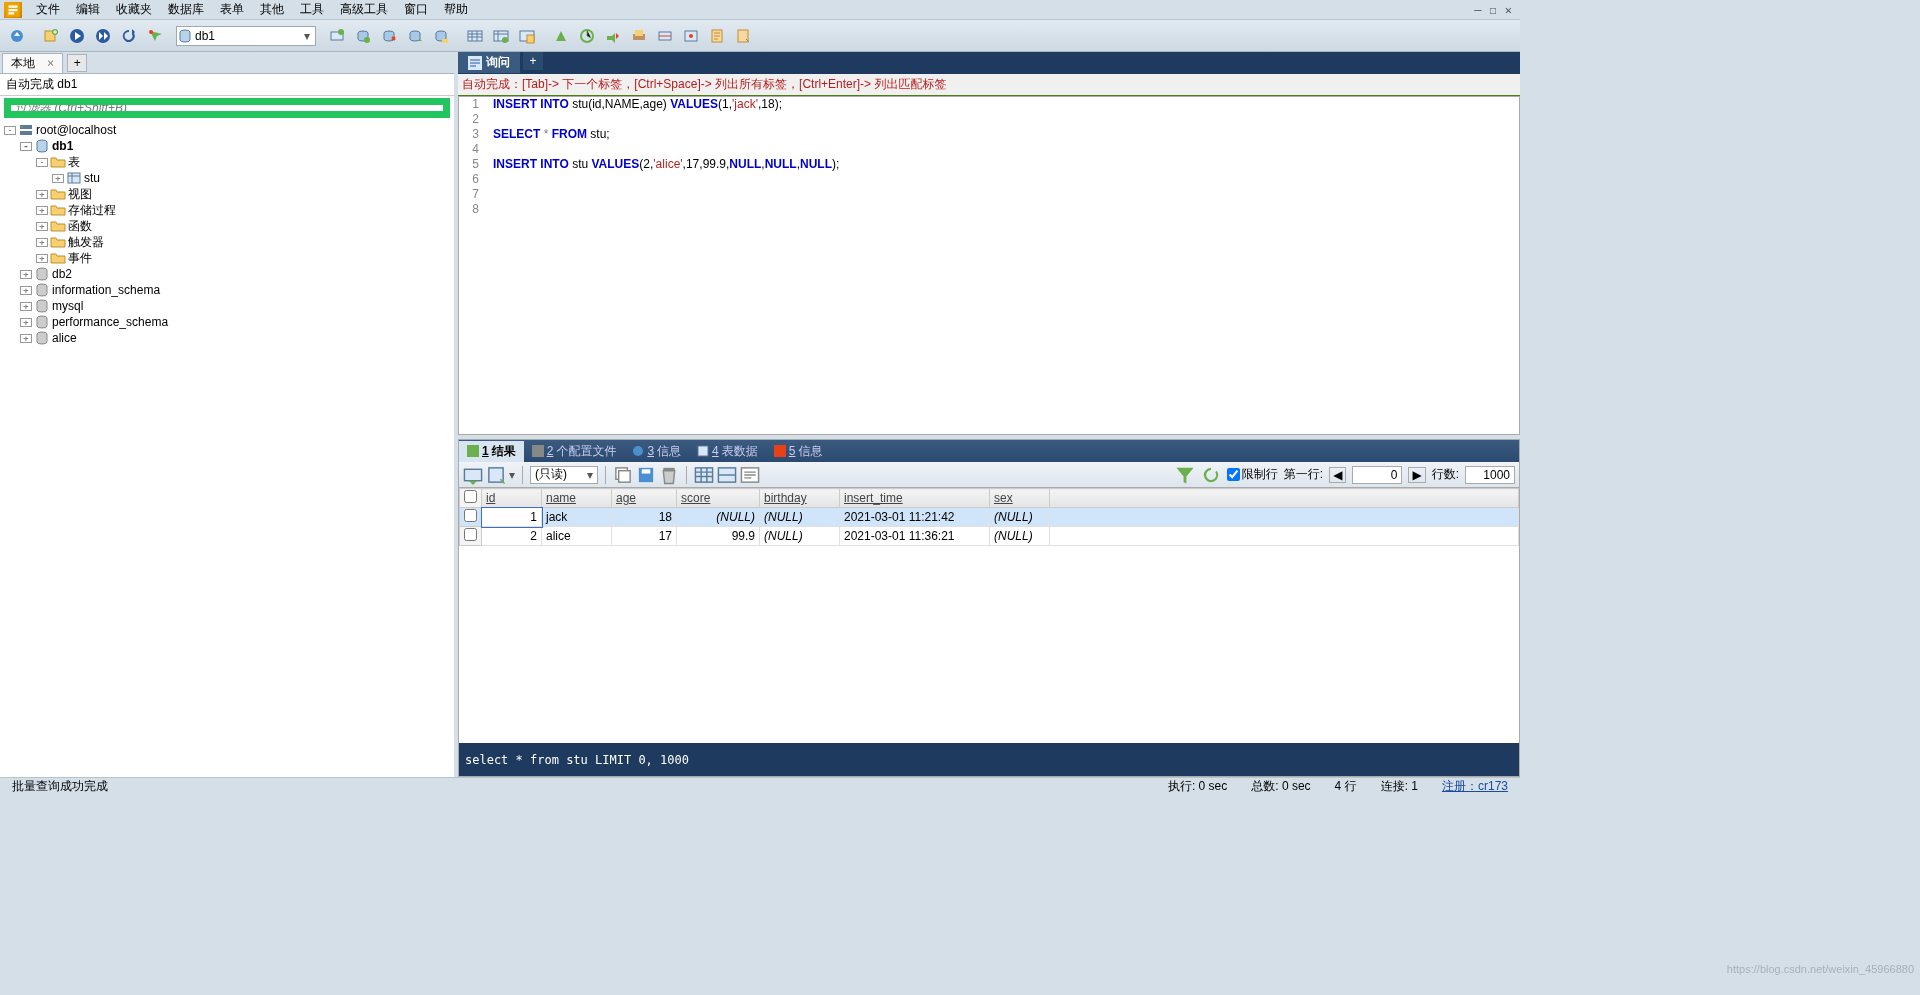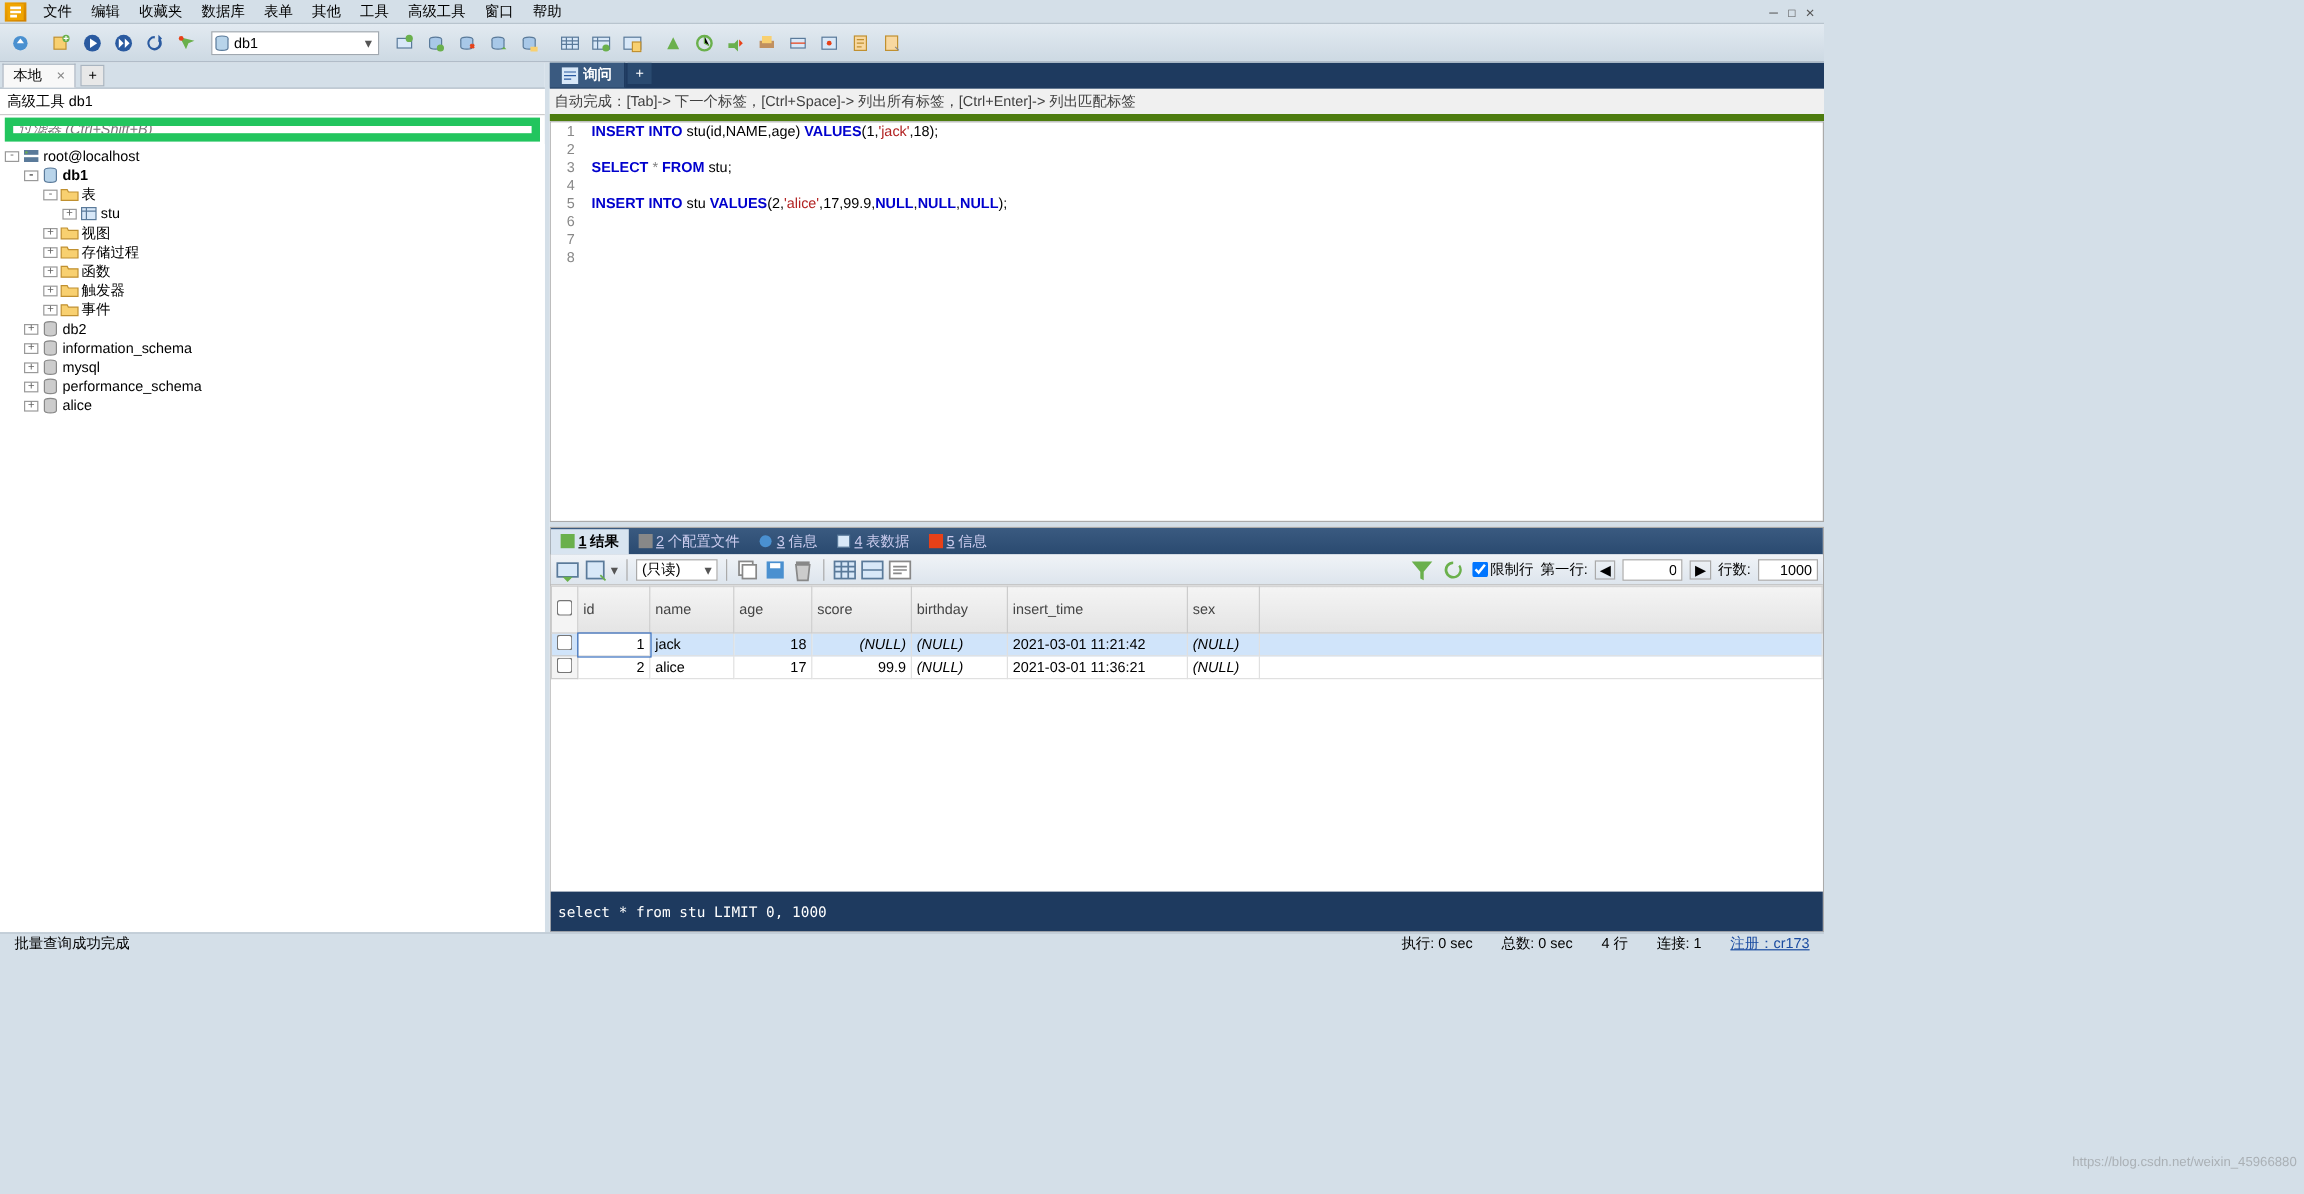--- a/index.html
+++ b/index.html
@@ -29,21 +29,21 @@
 .tree-node { display:flex; align-items:center; height:16px; white-space:nowrap; cursor:pointer; }
 .tree-exp { width:12px; text-align:center; font-family:monospace; font-size:9px; color:#666; border:1px solid #999; height:9px; line-height:7px; cursor:pointer; }
 .tree-ico { width:16px; height:14px; display:flex; align-items:center; justify-content:center; margin:0 2px; }
 .indent0{padding-left:4px} .indent1{padding-left:20px} .indent2{padding-left:36px} .indent3{padding-left:52px}
 .bold { font-weight:bold; }
 .right-pane { flex:1; display:flex; flex-direction:column; overflow:hidden; }
 .querytab-row { display:flex; align-items:flex-start; height:22px; background:#1e3a5f; }
 .querytab { display:flex; align-items:center; gap:4px; padding:2px 10px; background:#3a5a80; color:#fff; border-right:1px solid #1e3a5f; font-weight:bold; }
 .querytab .qicon { width:14px; height:14px; }
 .querytab-add { width:20px; height:18px; display:flex; align-items:center; justify-content:center; background:#2a4a70; color:#fff; cursor:pointer; margin-left:2px; }
-.hintbar { background:#f0f0f0; color:#404040; padding:2px 4px; border-bottom:6px solid #4d7c0f; }
+.hintbar { background:#f0f0f0; color:#b91c1c; padding:2px 4px; border-bottom:1px solid #4d7c0f; }
 .editor-split { flex:1; display:flex; flex-direction:column; overflow:hidden; }
 .editor { flex:1; display:flex; background:#fff; font-family:Consolas,monospace; font-size:13px; border:1px solid #aaa; margin:0; overflow:auto; }
 .gutter { width:24px; background:#fff; text-align:right; padding-right:4px; color:#888; border-right:0; }
 .gutter div { height:15px; line-height:15px; }
 .code { padding-left:10px; }
 .code div { height:15px; line-height:15px; white-space:pre; }
 .kw { color:#0000cd; font-weight:bold; } .str{color:#b22222;} .star{color:#808080;}
 .resultsplit { height:4px; background:#d4dfe8; cursor:ns-resize; }
 .result-area { height:338px; display:flex; flex-direction:column; background:#fff; border:1px solid #aaa; }
 .result-tabs { display:flex; align-items:center; height:22px; background:linear-gradient(#3a5a80,#2a4a70); }
@@ -54,21 +54,21 @@
 .grid-toolbar { display:flex; align-items:center; height:26px; background:linear-gradient(#f0f3f7,#dde5ed); border-bottom:1px solid #aaa; padding:0 4px; gap:3px; }
 .gtbtn { width:20px; height:20px; display:flex; align-items:center; justify-content:center; cursor:pointer; }
 .gtsep { width:1px; height:18px; background:#aaa; margin:0 4px; }
 .roselect { border:1px solid #aaa; height:18px; background:#fff; padding:0 4px; display:flex; align-items:center; gap:20px; }
 .roselect .arrow { color:#555; }
 .grid-toolbar .right { margin-left:auto; display:flex; align-items:center; gap:6px; }
 .gtinput { border:1px solid #aaa; background:#fff; height:18px; width:50px; padding:0 4px; text-align:right; }
 .gtchk { display:flex; align-items:center; gap:2px; }
 .data-grid { flex:1; overflow:auto; background:#fff; font-family:Tahoma,sans-serif; }
 .data-grid table { border-collapse:collapse; width:100%; }
-.data-grid th { background:linear-gradient(#f4f4f4,#e4e4e4); border:1px solid #ccc; text-align:left; padding:11px 4px; font-weight:normal; color:#444; height:18px; }
+.data-grid th { background:linear-gradient(#f4f4f4,#e4e4e4); border:1px solid #ccc; text-align:left; padding:1px 4px; font-weight:normal; color:#444; height:18px;text-decoration:underline; }
 .data-grid td { border:1px solid #e0e0e0; padding:1px 4px; height:17px; }
 .data-grid .chkcell { width:20px; text-align:center; background:#f4f4f4; border:1px solid #ccc; }
 .data-grid .chkcell input { margin:0; }
 .data-grid tr.selected td { background:#d0e4fa; }
 .data-grid tr.selected td.active { background:#fff; outline:1px solid #3a70c0; }
 .nullval { color:#000000; font-style:italic; }
 .ralign { text-align:right; }
 .sqlpreview { height:33px; background:#1e3a5f; color:#fff; padding:0 6px; display:flex; align-items:center; font-family:Consolas,monospace; }
 .statusbar { height:18px; display:flex; align-items:center; background:#d4dfe8; border-top:1px solid #b8c4ce; font-size:11px; }
 .statusbar .stcell { padding:0 12px; }
@@ -259,21 +259,21 @@
 <div class="main-layout">
 
   <div class="sidebar">
     <div class="conntab-row">
       <div class="conntab">
         <span>本地</span>
         <span class="closex">×</span>
       </div>
       <div class="conntab-add">+</div>
     </div>
-    <div class="filterlabel">高级工具 db1</div>
+    <div class="filterlabel">自动完成 db1</div>
     <input class="filterinput" placeholder="过滤器 (Ctrl+Shift+B)" style="">
     <div class="tree">
       <div class="tree-node indent0">
           <span class="tree-exp">-</span>
           <span class="tree-ico">
             <svg viewBox="0 0 16 16">
               <rect x="2" y="3" width="12" height="4" fill="#5a7a9a"></rect>
               <rect x="2" y="9" width="12" height="4" fill="#5a7a9a"></rect>
               <circle cx="4" cy="5" r="1" fill="#6ab04c"></circle>
             </svg>

